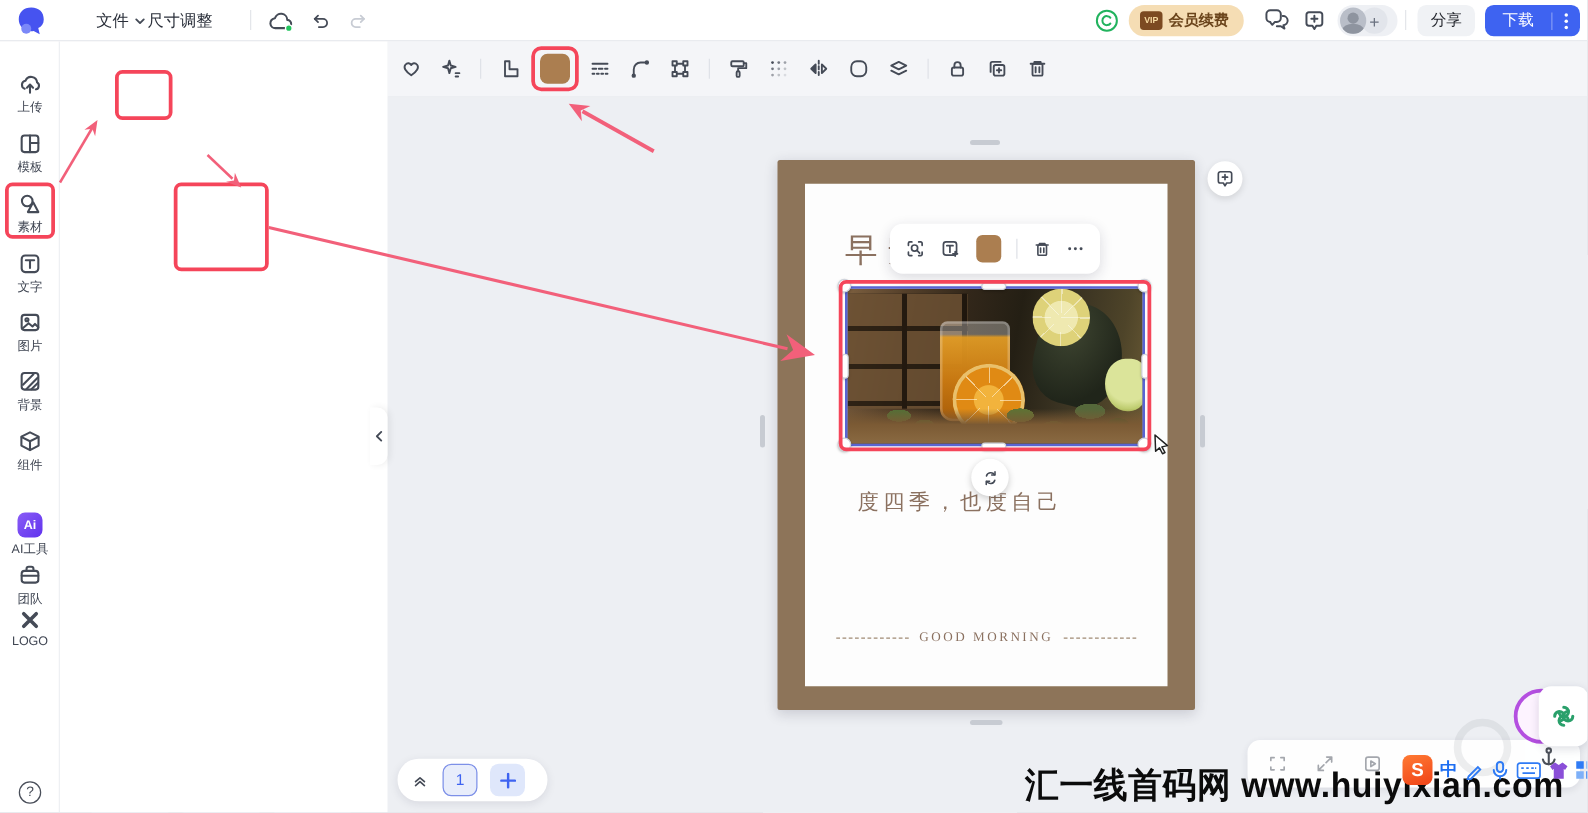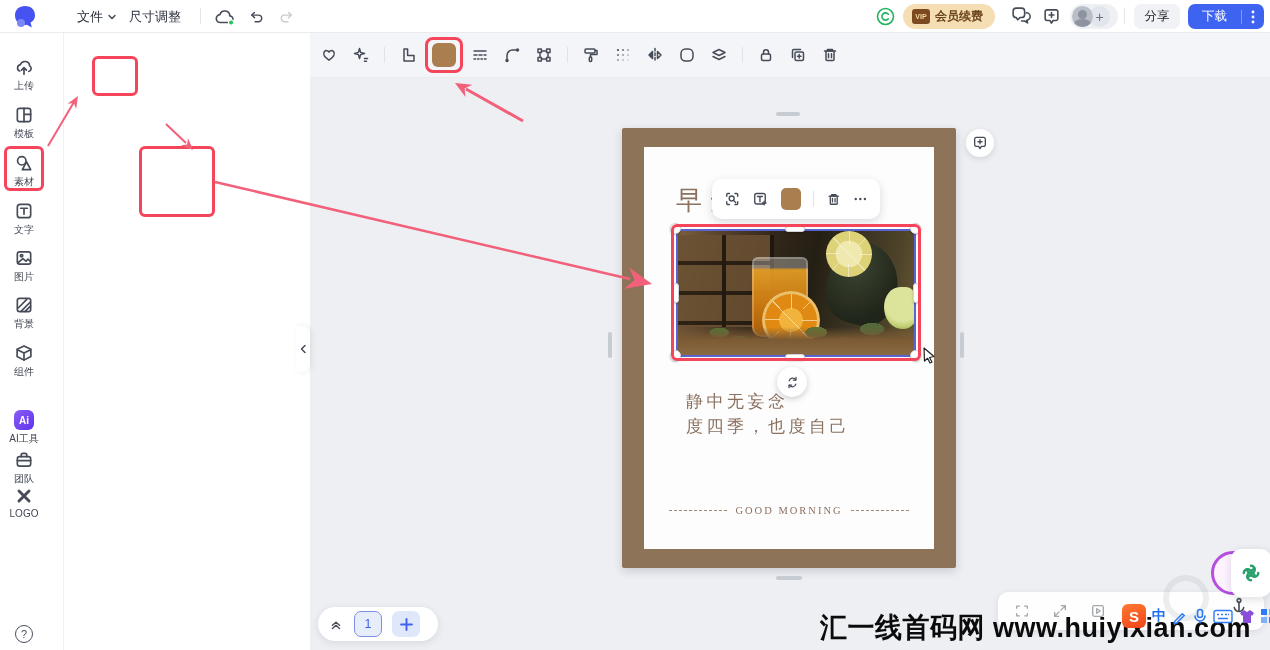--- a/index.html
+++ b/index.html
@@ -18,21 +18,21 @@
 .dl-btn{position:absolute;left:1188px;top:4px;width:76px;height:25px;border-radius:7px;background:var(--accent);display:flex;align-items:center;color:#fff;font-size:12.5px}
 .dl-label{flex:1;text-align:center}
 .dl-div{width:1px;height:14px;background:rgba(255,255,255,.35)}
 .dl-more{width:22px;display:flex;align-items:center;justify-content:center}
 .avatar-pill{position:absolute;left:1070px;top:4px;width:48px;height:25px;border-radius:13px;background:#eef0f4;display:flex;align-items:center;padding:0 2px}
 .av1{width:21px;height:21px;border-radius:50%;background:#b9bec8;position:relative;overflow:hidden}
 .av1::before{content:"";position:absolute;left:6px;top:4px;width:9px;height:9px;border-radius:50%;background:#8e949f}
 .av1::after{content:"";position:absolute;left:2px;top:13px;width:17px;height:10px;border-radius:50%;background:#8e949f}
 .av2{width:21px;height:21px;border-radius:50%;background:#e2e5eb;margin-left:-4px;display:flex;align-items:center;justify-content:center;color:#6b7280;font-size:14px}
 
-.rail{left:0;top:33px;width:64px;height:617px;background:#fff;border-right:1px solid #eef0f3;z-index:30}
+.rail{left:0;top:33px;width:48px;height:617px;background:#fff;border-right:1px solid #eef0f3;z-index:30}
 .rail-item{position:absolute;left:0;width:48px;text-align:center;cursor:pointer}
 .rail-item svg{margin:0 auto}
 .rail-label{font-size:10px;color:#3f4552;margin-top:2px}
 .ai-badge{width:20px;height:20px;margin:0 auto;border-radius:6px;background:linear-gradient(135deg,#8a5cf6,#6033ee);color:#fff;font-size:10px;font-weight:bold;display:flex;align-items:center;justify-content:center}
 .help-circle{position:absolute;left:15px;top:592px;width:18px;height:18px;border:1.5px solid #4a4f5a;border-radius:50%;font-size:11px;color:#4a4f5a;display:flex;align-items:center;justify-content:center}
 
 .panel{left:48px;top:33px;width:262px;height:617px;background:#fff;z-index:29}
 .search{position:absolute;left:70px;top:58px;width:216px;height:36px;border-radius:18px;background:#f1f3f6;display:flex;align-items:center;padding:0 12px;gap:8px}
 .search-value{flex:1;font-size:13.5px;color:#2a2f3a}
 .tabs{position:absolute;left:74px;top:106px;width:212px;height:20px;display:flex;justify-content:space-between;font-size:12.5px;color:#3f4552}
@@ -127,21 +127,21 @@
     <svg class="abs" style="left:12px;top:4px" width="26" height="26" viewBox="0 0 26 26">
       <path d="M13 2 C19.5 2 23 6 23 11.5 C23 14.8 21.3 17.2 18.6 18.4 L19.8 23.4 L14.9 20.7 C14.3 20.8 13.6 20.9 13 20.9 C7 20.9 3 16.9 3 11.4 C3 5.8 7 2 13 2 Z" fill="#4653f0"></path>
       <circle cx="9" cy="19" r="4" fill="#7b88f8"></circle>
     </svg>
     <div class="tb-item" style="left:77px">
       <span>文件</span>
       <svg class="ic" width="10" height="10" viewBox="0 0 10 10">
           <path d="M2 3.5 L5 6.5 L8 3.5"></path>
         </svg>
     </div>
-    <div class="tb-item" style="left:129px">
+    <div class="tb-item" style="left:118px">
       <span>尺寸调整</span>
     </div>
     <div class="vdiv" style="left:200px"></div>
     <svg class="ic abs" style="left:214px;top:7px" width="22" height="20" viewBox="0 0 20 18">
       <path d="M6 14 h8 a3 3 0 0 0 .4-6 A4.6 4.6 0 0 0 5.4 6.8 A3.4 3.4 0 0 0 6 14 Z"></path>
       <circle cx="15.5" cy="14" r="2.4" fill="#22c55e" stroke="#fff" stroke-width="1"></circle>
     </svg>
     <svg class="ic abs" style="left:248px;top:8px" width="17" height="17" viewBox="0 0 18 18">
       <path d="M4 7.5 h7 a3.5 3.5 0 0 1 0 7 H7.5"></path>
         <path d="M6.8 4.8 L4 7.5 l2.8 2.7"></path>
@@ -505,21 +505,20 @@
     <svg width="16" height="16" viewBox="0 0 16 16">
         <g fill="#454b57">
           <circle cx="3" cy="8" r="1.3"></circle>
           <circle cx="8" cy="8" r="1.3"></circle>
           <circle cx="13" cy="8" r="1.3"></circle>
         </g>
       </svg>
   </div>
 
   <div class="poem">
-    <div>静中无妄念</div>
     <div>度四季，也度自己</div>
   </div>
   <div class="gm-row">
     <span class="gm-dash"></span>
     <span class="gm-text">GOOD MORNING</span>
     <span class="gm-dash"></span>
   </div>
 
   <div class="comment-btn">
     <svg class="ic" width="16" height="16" viewBox="0 0 18 18">

